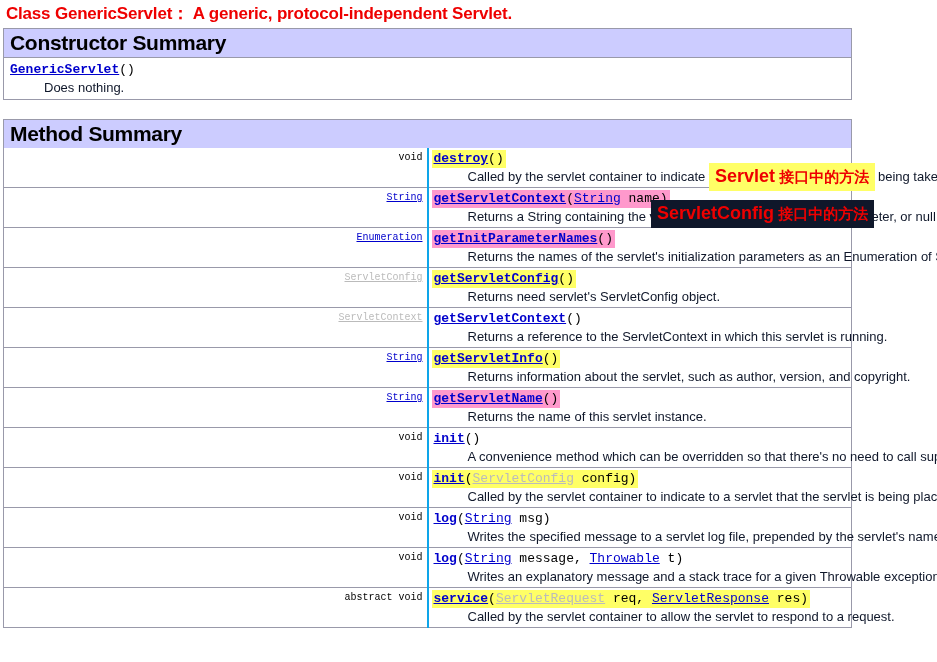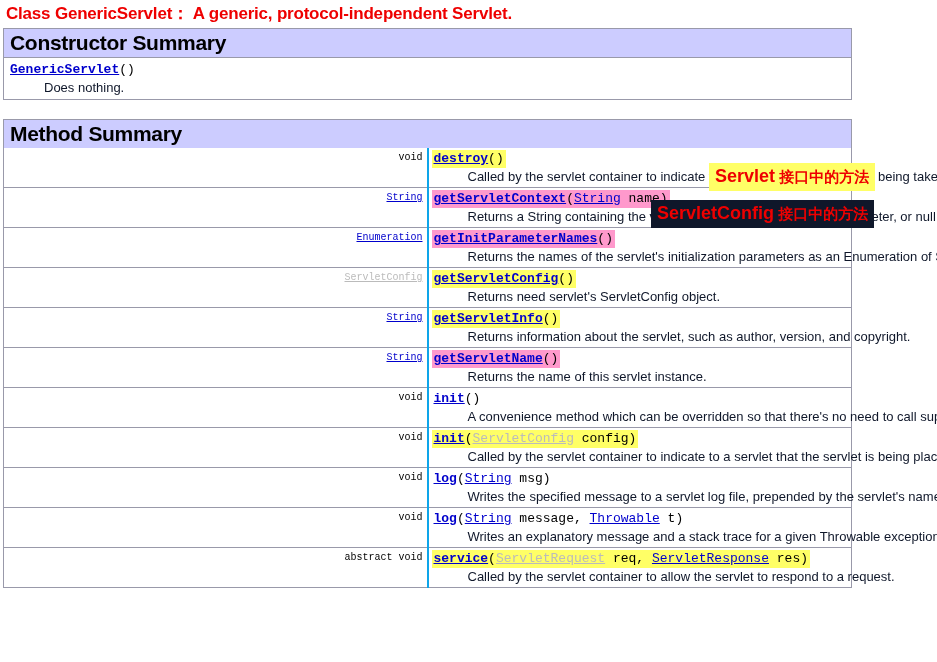--- a/index.html
+++ b/index.html
@@ -175,20 +175,24 @@
       </tr>
       <tr class="member-row">
         <td class="type-col"><span class="link">Enumeration</span></td>
         <td class="desc-col"><span class="sig hl-pink"><span class="mname">getInitParameterNames</span><span class="plain">()</span></span><span class="blurb">Returns the names of the servlet's initialization parameters as an Enumeration of String objects, or an empty Enumeration if the servlet ha</span></td>
       </tr>
       <tr class="member-row">
         <td class="type-col"><span class="link-faded">ServletConfig</span></td>
         <td class="desc-col"><span class="sig hl-yellow"><span class="mname">getServletConfig</span><span class="plain">()</span></span><span class="blurb">Returns need servlet's ServletConfig object.</span></td>
       </tr>
       <tr class="member-row">
+        <td class="type-col"><span class="link-faded">ServletContext</span></td>
+        <td class="desc-col"><span class="sig"><span class="mname">getServletContext</span><span class="plain">()</span></span><span class="blurb">Returns a reference to the ServletContext in which this servlet is running.</span></td>
+      </tr>
+      <tr class="member-row">
         <td class="type-col"><span class="link">String</span></td>
         <td class="desc-col"><span class="sig hl-yellow"><span class="mname">getServletInfo</span><span class="plain">()</span></span><span class="blurb">Returns information about the servlet, such as author, version, and copyright.</span></td>
       </tr>
       <tr class="member-row">
         <td class="type-col"><span class="link">String</span></td>
         <td class="desc-col"><span class="sig hl-pink"><span class="mname">getServletName</span><span class="plain">()</span></span><span class="blurb">Returns the name of this servlet instance.</span></td>
       </tr>
       <tr class="member-row">
         <td class="type-col"><span class="plain">void</span></td>
         <td class="desc-col"><span class="sig"><span class="mname">init</span><span class="plain">()</span></span><span class="blurb">A convenience method which can be overridden so that there's no need to call super.init(config).</span></td>

